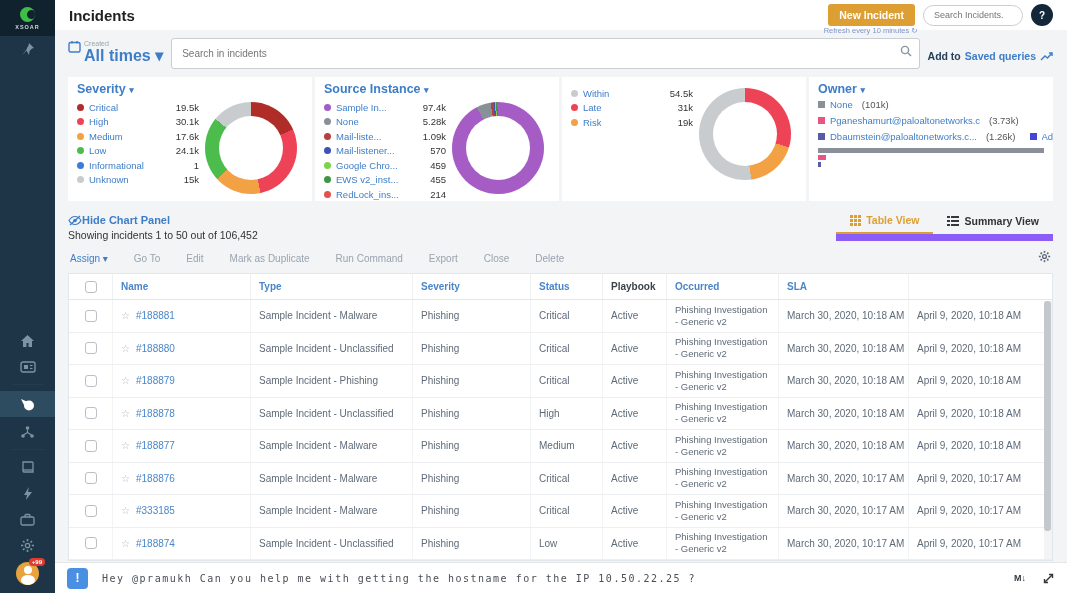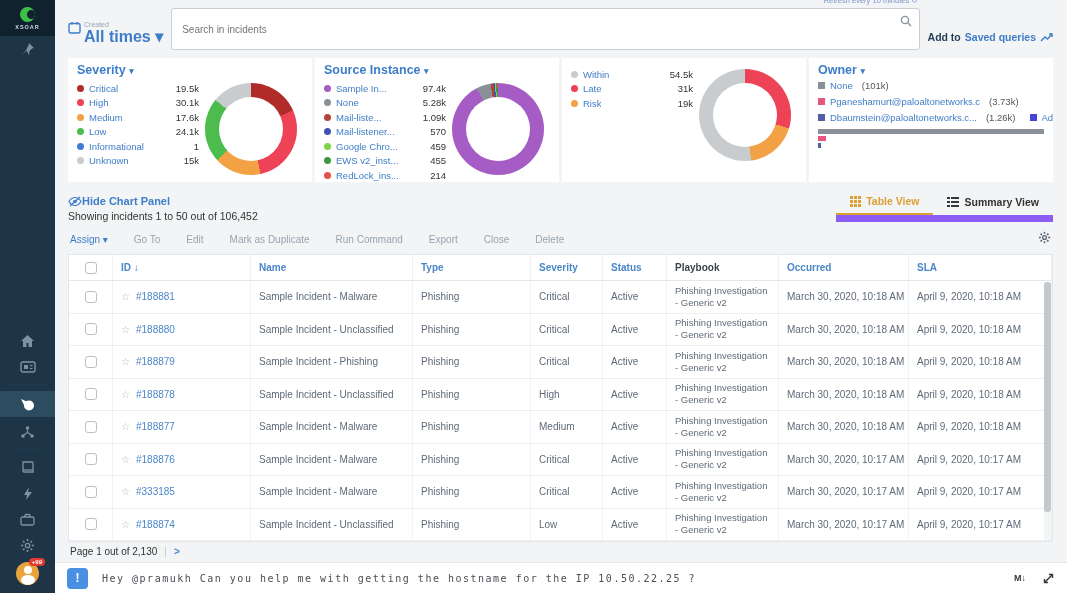--- a/index.html
+++ b/index.html
@@ -44,21 +44,21 @@
   .content { padding:6px 14px 0 13px; display:flex; flex-direction:column; flex:1; min-height:0; }
 
   
   .filter-row { display:flex; align-items:flex-end; gap:8px; margin-top:2px; }
   .time-filter { display:flex; align-items:flex-start; gap:3px; padding-bottom:4px; }
   .tf-text { line-height:1.1; }
   .tf-created { font-size:7px; color:#9aa6b1; }
   .tf-range { font-size:16px; color:#3e7dc8; font-weight:bold; }
   .search-col { flex:1; position:relative; }
   .refresh-note { position:absolute; right:2px; top:-12px; font-size:7.5px; color:#7f94c9; }
-  .big-search { width:100%; height:42px; border:1px solid #c9ced4; border-radius:3px;
+  .big-search { width:100%; height:31px; border:1px solid #c9ced4; border-radius:3px;
     font-size:10px; padding:0 26px 0 10px; color:#555; font-family:inherit; background:#fff; }
   .mag { position:absolute; right:8px; top:7px; }
   .saved-q { font-size:10.5px; padding-bottom:7px; white-space:nowrap; display:flex; align-items:center; gap:4px; }
   .saved-q .addto { color:#27405a; font-weight:bold; }
   .saved-q .sq { color:#3e7dc8; font-weight:bold; }
 
   
   .charts { display:flex; gap:3px; margin-top:8px; height:124px; }
   .chart-card { background:#fff; flex:1; padding:5px 9px; overflow:hidden; }
   .chart-title { font-size:12.5px; color:#3e7dc8; font-weight:bold; }
@@ -205,20 +205,28 @@
         </svg>
     </div>
     <div class="avatar-wrap">
       <div class="avatar"></div>
       <div class="badge">+99</div>
     </div>
   </nav>
 
   <div class="main">
 
+    <div class="topbar">
+      <div class="page-title">Incidents</div>
+      <div class="topbar-right">
+        <button class="btn-new">New Incident</button>
+        <input class="search-pill" placeholder="Search Incidents." style="">
+        <button class="help-btn">?</button>
+      </div>
+    </div>
 
     <div class="content">
 
       <div class="filter-row">
         <div class="time-filter">
           <svg width="13" height="13" viewBox="0 0 13 13">
               <rect x="1" y="2.5" width="11" height="9.5" rx="1.5" fill="none" stroke="#3e7dc8" stroke-width="1.4"></rect>
               <line x1="4" y1="1" x2="4" y2="3.5" stroke="#3e7dc8" stroke-width="1.4"></line>
               <line x1="9" y1="1" x2="9" y2="3.5" stroke="#3e7dc8" stroke-width="1.4"></line>
             </svg>
@@ -459,21 +467,20 @@
                 <line x1="4.5" y1="10.5" x2="3" y2="12"></line>
               </g>
             </svg></span>
         </div>
 
       <div class="tablebox">
         <div class="tgrid thead" id="thead">
             <div class="th">
               <span class="cb"></span>
             </div>
-            <div class="th">ID ↓</div>
             <div class="th">Name</div>
             <div class="th">Type</div>
             <div class="th">Severity</div>
             <div class="th">Status</div>
             <div class="th dark">Playbook</div>
             <div class="th">Occurred</div>
             <div class="th">SLA</div>
           </div>
         <div class="rows" id="rows">
             <div class="tgrid tr">

